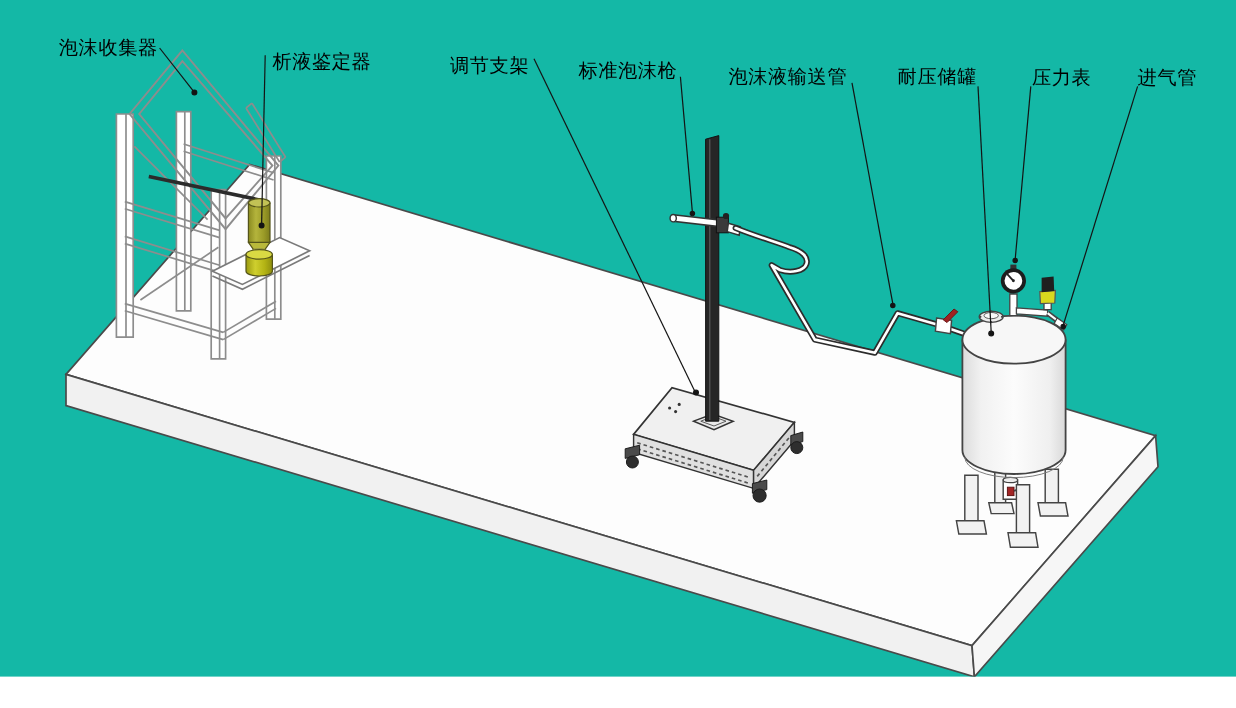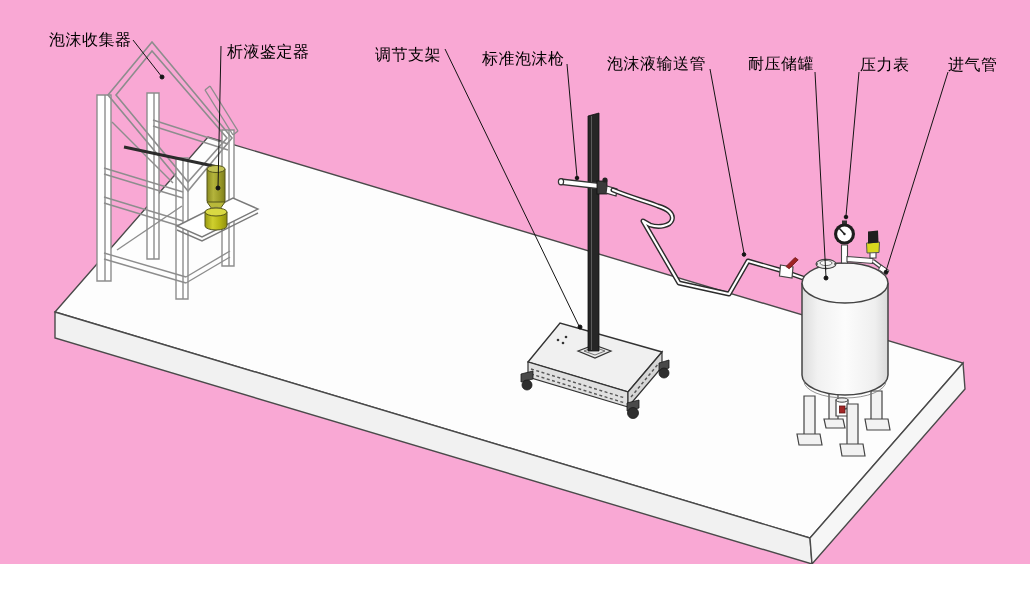--- a/index.html
+++ b/index.html
@@ -1,16 +1,16 @@
 <!DOCTYPE html>
 <html><head>
 <meta charset="utf-8">
 <style>
   html,body{margin:0;padding:0;background:#fff;}
-  .stage{position:relative;width:1030px;height:564px;background:#f9a8d4;overflow:hidden;
+  .stage{position:relative;width:1030px;height:564px;background:#14b8a6;overflow:hidden;
          font-family:Liberation Mono, monospace;}
   svg{position:absolute;left:0;top:0;}
   text.lbl{font-size:16px;fill:#000;font-weight:500;letter-spacing:0.5px;}
 </style>
 </head>
 <body>
 
 <div class="stage">
 <svg width="1030" height="590" viewBox="0 0 1030 590">
   <defs>

